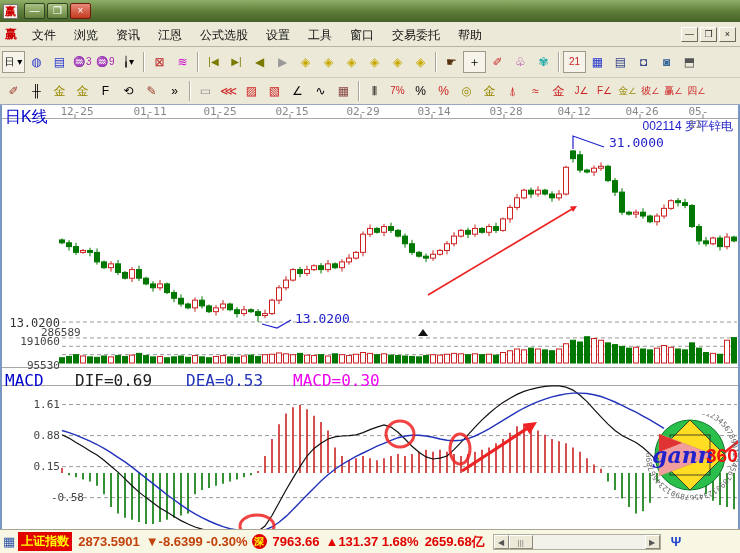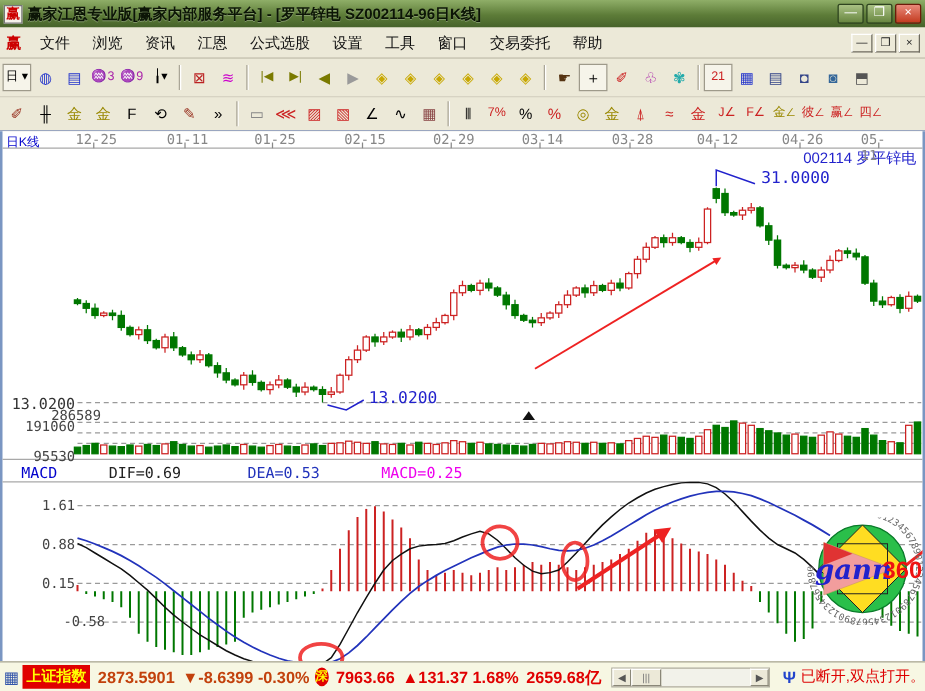--- a/index.html
+++ b/index.html
@@ -42,28 +42,28 @@
   .icbtn { min-width:23px; height:22px; display:flex; align-items:center; justify-content:center;
     font-size:12px; line-height:1; white-space:nowrap; padding:0 1px; }
   .icbtn.small { font-size:10px; }
   .boxed { border:1px solid #9e9a8a; background:#f6f4ea; }
   .tsep { width:2px; height:20px; margin:0 3px; border-left:1px solid #aaa697; border-right:1px solid #fff; }
   
   #chart { position:absolute; top:105px; left:0; width:740px; height:424px; background:#fff;
     border-left:2px solid #7a96c2; border-right:2px solid #7a96c2; }
   #chart-svg { position:absolute; top:0; left:0; }
   .chart-lbl { position:absolute; font-family:Liberation Sans, sans-serif; }
-  #kline-label { top:2px; left:3px; color:#0000cc; font-size:10px; font-family:"Liberation Sans",sans-serif; }
+  #kline-label { top:2px; left:3px; color:#0000cc; font-size:16px; font-family:"Liberation Sans",sans-serif; }
   #stock-label { top:13px; right:5px; color:#2222cc; font-size:12px; }
   .date-lbl { position:absolute; top:0; transform:translateX(-50%); color:#878787; font-size:11px;
     font-family:"DejaVu Sans Mono", monospace; }
   .axis-lbl { position:absolute; left:0; width:58px; text-align:right; color:#444; font-size:11px;
     font-family:"DejaVu Sans Mono", monospace; }
   #price-low-axis { top:211px; color:#333; font-size:12px; }
-  .macd-h { position:absolute; top:266px; font-size:12px; font-family:"DejaVu Sans Mono", monospace;margin-left:12px; }
+  .macd-h { position:absolute; top:266px; font-size:16px; font-family:"DejaVu Sans Mono", monospace; }
   #ann-high { position:absolute; left:607px; top:30px; color:#2222cc; font-size:13px;
     font-family:"DejaVu Sans Mono", monospace; }
   #ann-low  { position:absolute; left:293px; top:206px; color:#2222cc; font-size:13px;
     font-family:"DejaVu Sans Mono", monospace; }
   
   #gann-logo { position:absolute; left:644px; top:309px; width:100px; height:86px; }
   
   #statusbar { position:absolute; top:529px; left:0; width:740px; height:24px;
     background:#f7f7e3; border-top:1px solid #a8a593; display:flex; align-items:center;
     padding-left:3px; white-space:nowrap; }
@@ -83,21 +83,20 @@
   #sb-antenna { color:#2244cc; font-size:13px; font-weight:bold; margin-left:10px; }
   #sb-conn { color:#dd0000; font-size:12px; margin-left:4px; }
 </style>
 </head>
 <body>
 
 <div id="app">
 
   <div id="titlebar">
     <div id="title-icon">赢</div>
-    <div id="title-text">赢家江恩专业版[赢家内部服务平台] - [罗平锌电  SZ002114-96日K线]</div>
     <div class="winbtn">—</div>
     <div class="winbtn">❒</div>
     <div class="winbtn close">×</div>
   </div>
 
   <div id="menubar">
     <span id="menu-doc-icon">赢</span>
     <span id="menu-items"><span class="menu-item">文件</span><span class="menu-item">浏览</span><span class="menu-item">资讯</span><span class="menu-item">江恩</span><span class="menu-item">公式选股</span><span class="menu-item">设置</span><span class="menu-item">工具</span><span class="menu-item">窗口</span><span class="menu-item">交易委托</span><span class="menu-item">帮助</span></span>
     <span id="mdi-btns">
         <span class="mdibtn">—</span>
@@ -606,21 +605,21 @@
     <span id="stock-label" class="chart-lbl">002114  罗平锌电</span>
     <span id="dates-row"><span class="date-lbl" style="left: 75px;">12-25</span><span class="date-lbl" style="left: 148px;">01-11</span><span class="date-lbl" style="left: 218px;">01-25</span><span class="date-lbl" style="left: 290px;">02-15</span><span class="date-lbl" style="left: 361px;">02-29</span><span class="date-lbl" style="left: 432px;">03-14</span><span class="date-lbl" style="left: 504px;">03-28</span><span class="date-lbl" style="left: 572px;">04-12</span><span class="date-lbl" style="left: 640px;">04-26</span><span class="date-lbl" style="left: 703px;">05-11</span></span>
 
     <span id="price-low-axis" class="axis-lbl">13.0200</span>
     <span id="vol-axis"><span class="axis-lbl" style="top: 221px; padding-left: 39px;">286589</span><span class="axis-lbl" style="top: 230px;">191060</span><span class="axis-lbl" style="top: 254px;">95530</span></span>
     <span id="macd-axis"><span class="axis-lbl" style="top: 293px;">1.61</span><span class="axis-lbl" style="top: 324px;">0.88</span><span class="axis-lbl" style="top: 355px;">0.15</span><span class="axis-lbl" style="top: 386px; margin-left: 24px;">-0.58</span></span>
 
     <span class="macd-h" style="left:3px;color:#0000cc">MACD</span>
     <span class="macd-h" style="left:73px;color:#222">DIF=0.69</span>
     <span class="macd-h" style="left:184px;color:#2233bb">DEA=0.53</span>
-    <span class="macd-h" style="left:291px;color:#ee00ee">MACD=0.25</span>
+    <span class="macd-h" style="left:291px;color:#ee00ee">MACD=0.30</span>
 
     <span id="ann-high">31.0000</span>
     <span id="ann-low">13.0200</span>
 
     
     <div id="gann-logo">
       <svg width="100" height="86" viewBox="0 0 100 86">
         <defs>
           <path id="ringPath" d="M46,-1 A41,41 0 0 1 87,40 A41,41 0 0 1 46,81 A41,41 0 0 1 5,40 A41,41 0 0 1 46,-1"></path>
         </defs>
@@ -647,16 +646,15 @@
     <span class="sb-red">7963.66</span>
     <span class="sb-red">▲131.37 1.68%</span>
     <span class="sb-red">2659.68亿</span>
     <div id="sb-scroll">
       <span class="sb-arr">◀</span>
       <span id="sb-thumb">|||</span>
       <span id="sb-spring"></span>
       <span class="sb-arr">▶</span>
     </div>
     <span id="sb-antenna">Ψ</span>
-    <span id="sb-conn">已断开,双点打开。</span>
   </div>
 
 </div>
 
 </body></html>

